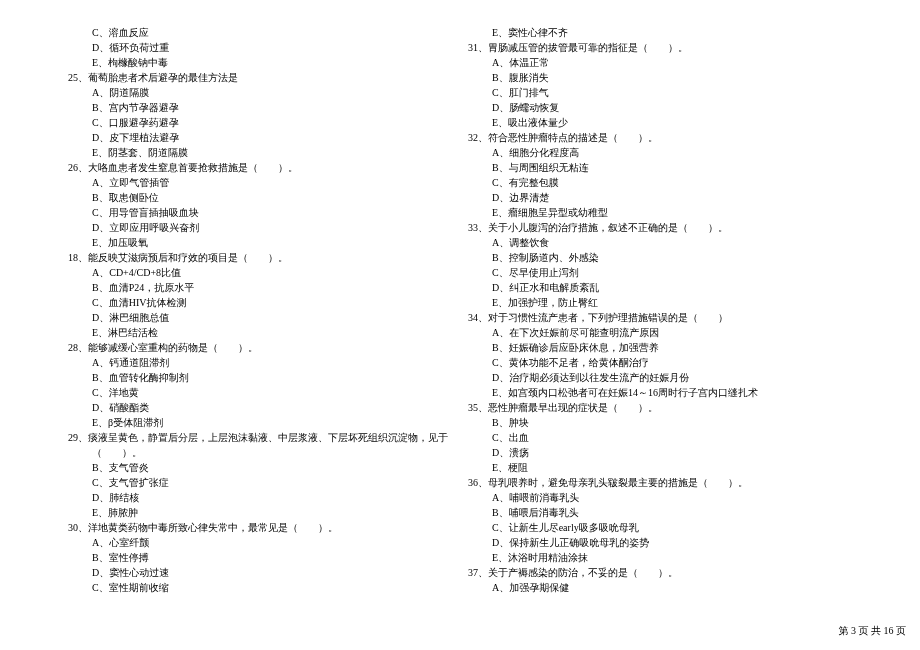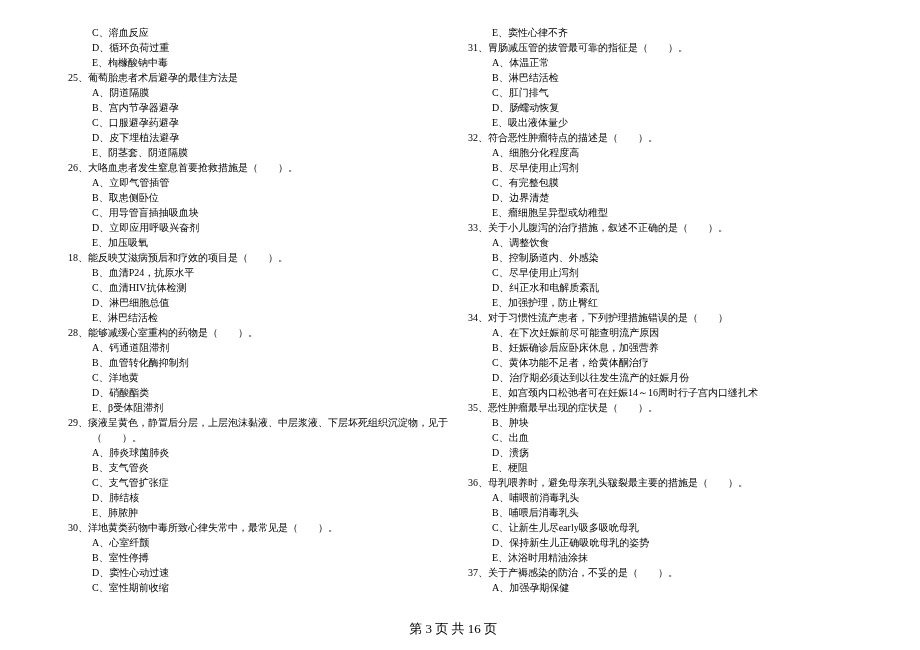--- a/index.html
+++ b/index.html
@@ -37,22 +37,22 @@
       padding-left: 8px;
     }
     .question-cont {
       padding-left: 32px;
     }
     .footer {
       position: absolute;
       bottom: 12px;
       left: 0;
       right: 14px;
-      text-align: center;
-      font-size: 13px;
+      text-align: right;
+      font-size: 10px;
     }
   </style>
 </head>
 <body>
 
 <div class="columns">
   <div class="col" id="left-col">
       <div class="line option">C、溶血反应</div>
       <div class="line option">D、循环负荷过重</div>
       <div class="line option">E、枸橼酸钠中毒</div>
@@ -62,54 +62,54 @@
       <div class="line option">C、口服避孕药避孕</div>
       <div class="line option">D、皮下埋植法避孕</div>
       <div class="line option">E、阴茎套、阴道隔膜</div>
       <div class="line question">26、大咯血患者发生窒息首要抢救措施是（　　）。</div>
       <div class="line option">A、立即气管插管</div>
       <div class="line option">B、取患侧卧位</div>
       <div class="line option">C、用导管盲插抽吸血块</div>
       <div class="line option">D、立即应用呼吸兴奋剂</div>
       <div class="line option">E、加压吸氧</div>
       <div class="line question">18、能反映艾滋病预后和疗效的项目是（　　）。</div>
+      <div class="line option">A、CD+4/CD+8比值</div>
       <div class="line option">B、血清P24，抗原水平</div>
       <div class="line option">C、血清HIV抗体检测</div>
       <div class="line option">D、淋巴细胞总值</div>
       <div class="line option">E、淋巴结活检</div>
       <div class="line question">28、能够减缓心室重构的药物是（　　）。</div>
       <div class="line option">A、钙通道阻滞剂</div>
       <div class="line option">B、血管转化酶抑制剂</div>
       <div class="line option">C、洋地黄</div>
       <div class="line option">D、硝酸酯类</div>
       <div class="line option">E、β受体阻滞剂</div>
       <div class="line question">29、痰液呈黄色，静置后分层，上层泡沫黏液、中层浆液、下层坏死组织沉淀物，见于</div>
       <div class="line question-cont">（　　）。</div>
-      <div class="line option">A、肺炎球菌肺炎</div>
       <div class="line option">B、支气管炎</div>
       <div class="line option">C、支气管扩张症</div>
       <div class="line option">D、肺结核</div>
       <div class="line option">E、肺脓肿</div>
       <div class="line question">30、洋地黄类药物中毒所致心律失常中，最常见是（　　）。</div>
       <div class="line option">A、心室纤颤</div>
       <div class="line option">B、室性停搏</div>
       <div class="line option">D、窦性心动过速</div>
       <div class="line option">C、室性期前收缩</div>
     </div>
   <div class="col" id="right-col">
       <div class="line option">E、窦性心律不齐</div>
       <div class="line question">31、胃肠减压管的拔管最可靠的指征是（　　）。</div>
       <div class="line option">A、体温正常</div>
-      <div class="line option">B、淋巴结活检</div>
+      <div class="line option">B、腹胀消失</div>
       <div class="line option">C、肛门排气</div>
       <div class="line option">D、肠蠕动恢复</div>
       <div class="line option">E、吸出液体量少</div>
       <div class="line question">32、符合恶性肿瘤特点的描述是（　　）。</div>
       <div class="line option">A、细胞分化程度高</div>
-      <div class="line option">B、尽早使用止泻剂</div>
+      <div class="line option">B、与周围组织无粘连</div>
       <div class="line option">C、有完整包膜</div>
       <div class="line option">D、边界清楚</div>
       <div class="line option">E、瘤细胞呈异型或幼稚型</div>
       <div class="line question">33、关于小儿腹泻的治疗措施，叙述不正确的是（　　）。</div>
       <div class="line option">A、调整饮食</div>
       <div class="line option">B、控制肠道内、外感染</div>
       <div class="line option">C、尽早使用止泻剂</div>
       <div class="line option">D、纠正水和电解质紊乱</div>
       <div class="line option">E、加强护理，防止臀红</div>
       <div class="line question">34、对于习惯性流产患者，下列护理措施错误的是（　　）</div>

